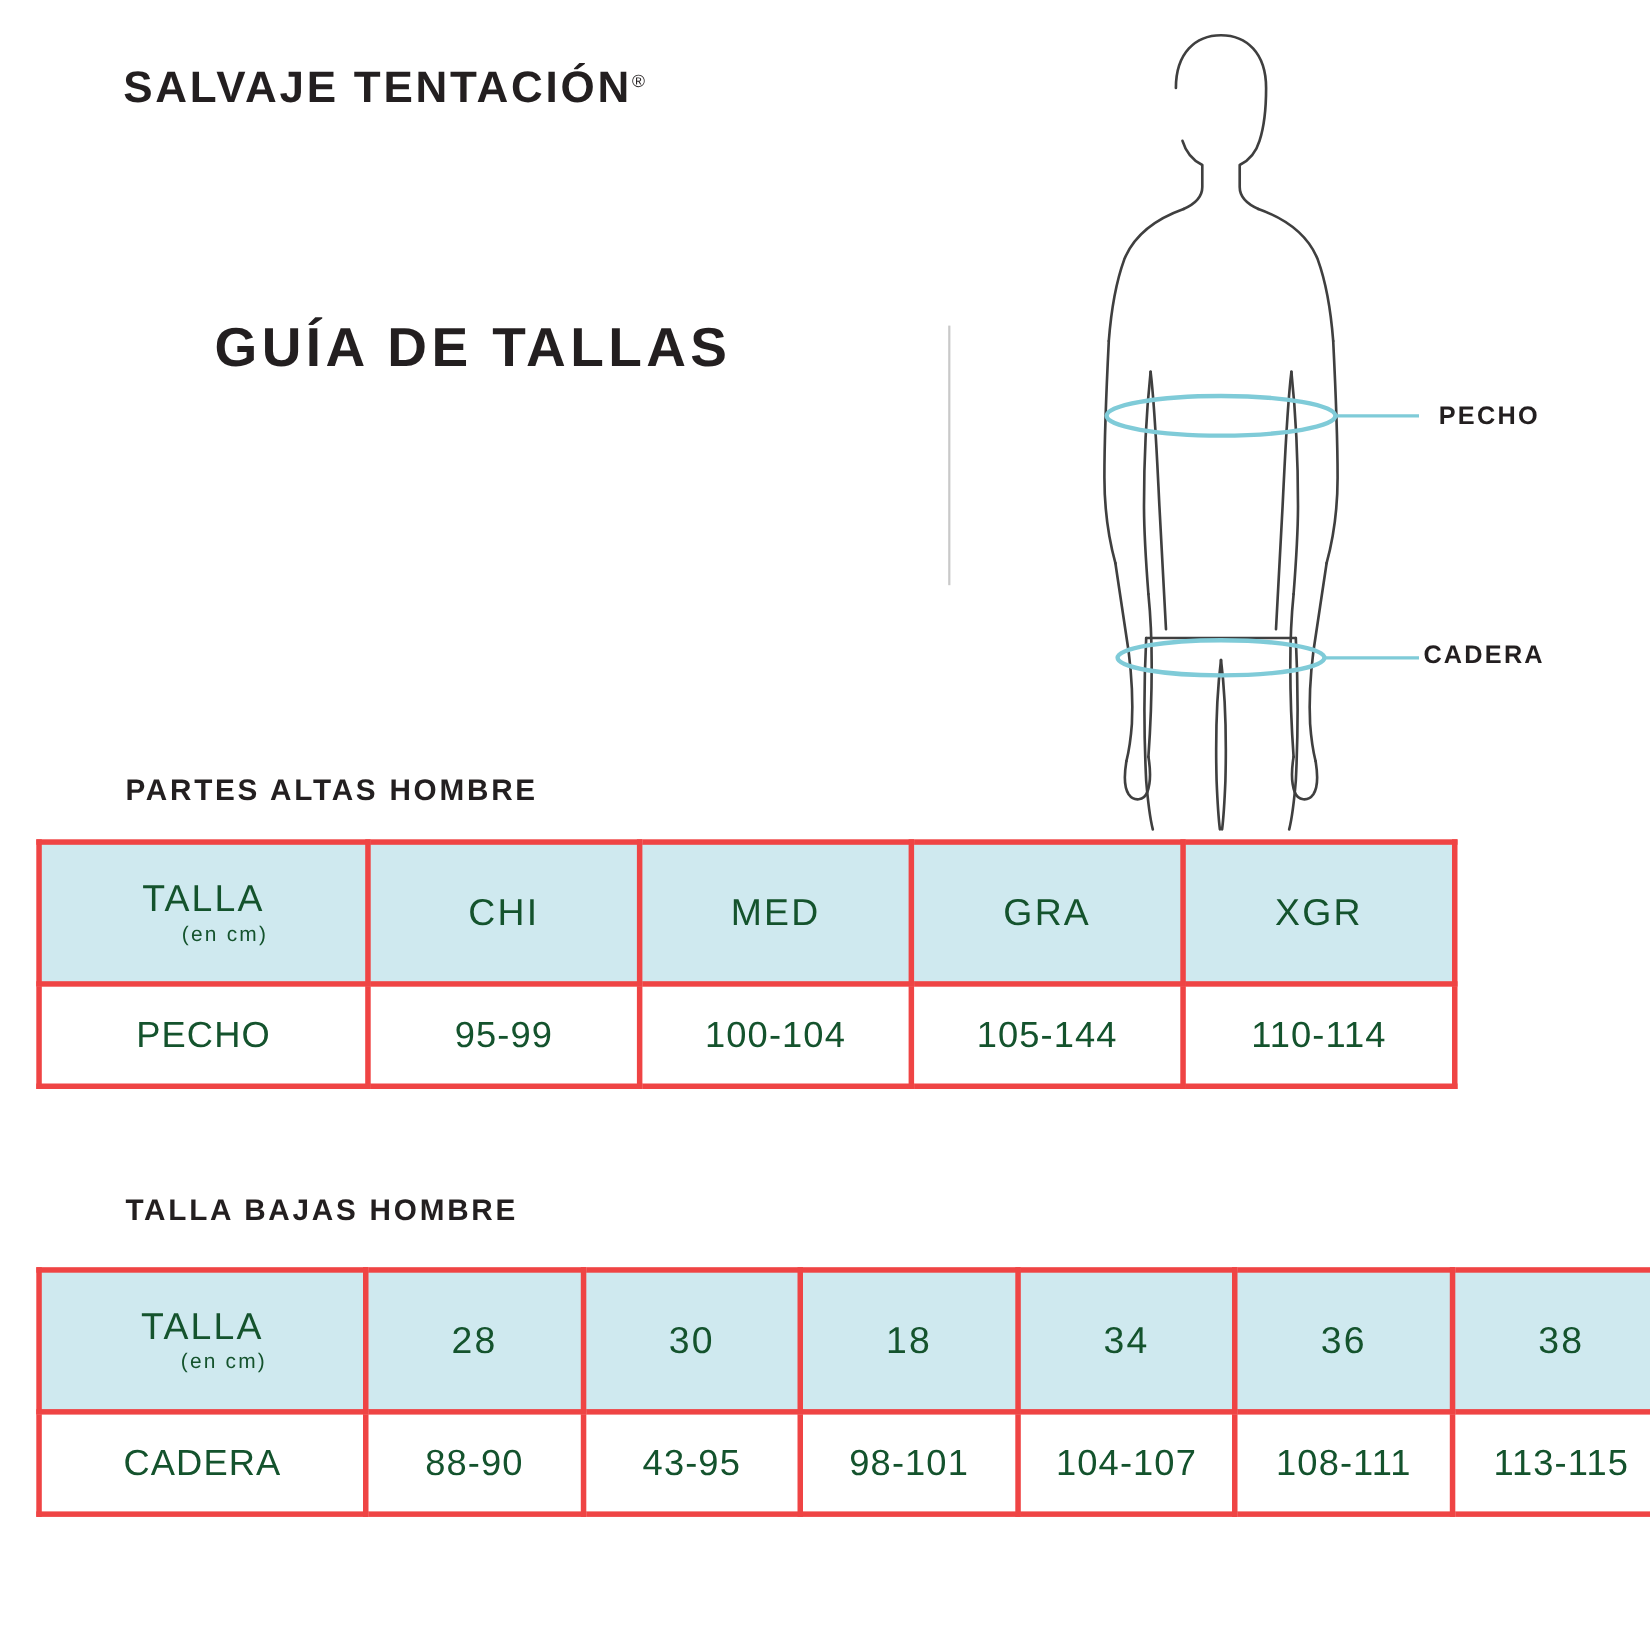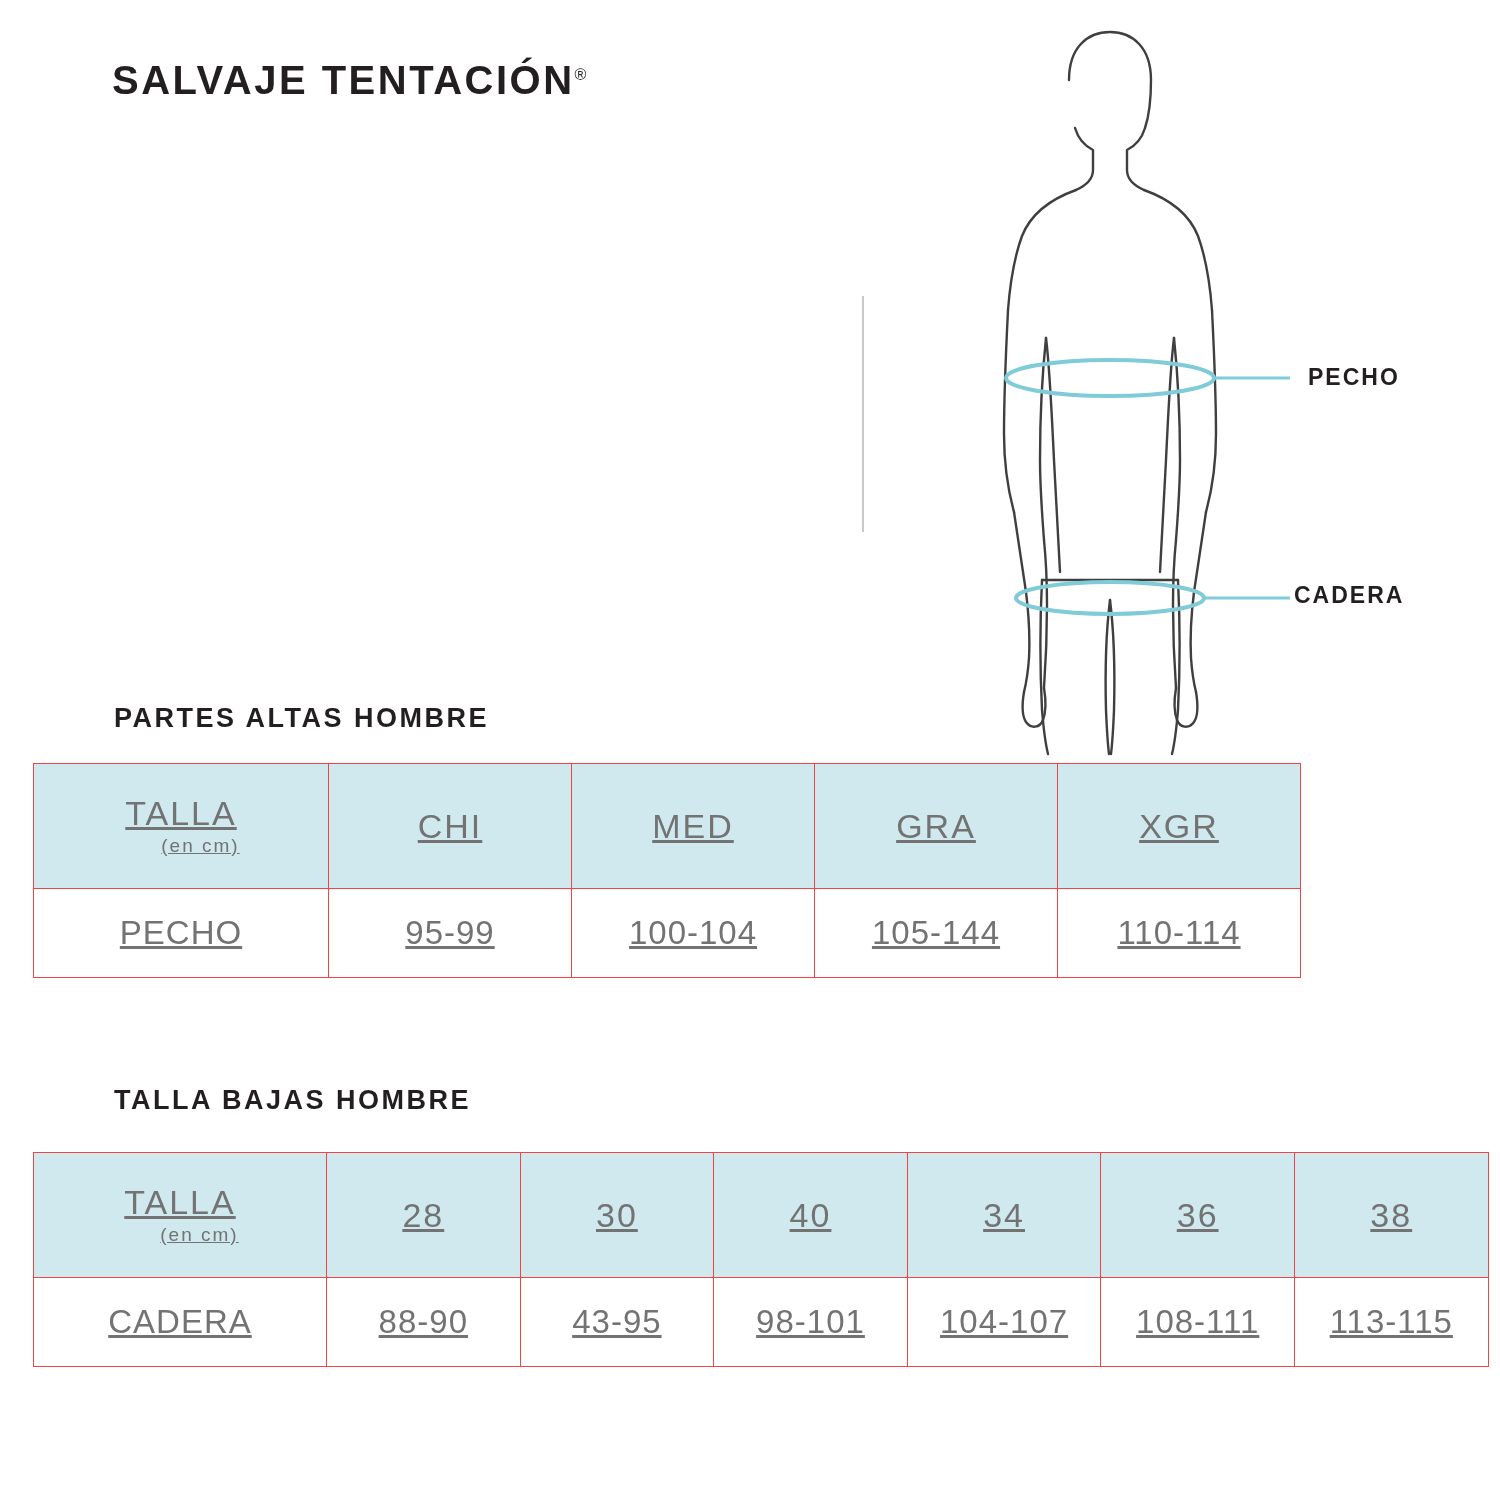--- a/index.html
+++ b/index.html
@@ -107,25 +107,24 @@
   #heading-altas { left: 114px; top: 703px; }
   #heading-bajas { left: 114px; top: 1085px; }
 
   
   table.size-table {
     position: absolute;
     border-collapse: collapse;
     table-layout: fixed;
   }
   table.size-table td {
-    border: 1px solid #ef4444;
+    border: 5px solid #ef4444;
     text-align: center;
     vertical-align: middle;
-    color: #737373;
-    text-decoration: underline;
+    color: #14532d;
   }
   .hdr-row td {
     background: #cfe9ef;
     height: 122px;
     font-size: 34px;
     letter-spacing: 2px;
   }
   .val-row td {
     background: #ffffff;
     height: 86px;
@@ -156,20 +155,21 @@
   #table-bajas .cx { width: 190.6px; }
 </style>
 </head>
 <body>
 
 <div class="brand">
   <span>SALVAJE TENTACIÓN</span><span class="reg">®</span>
 </div>
 
 <div class="intro">
+  <h1 class="intro-title">GUÍA DE TALLAS</h1>
 </div>
 
 <div class="vline"></div>
 
 <div class="figure-wrap">
   <svg width="360" height="740" viewBox="0 0 360 740" fill="none" xmlns="http://www.w3.org/2000/svg">
     <g stroke="#3f3f3f" stroke-width="2.4" fill="none" stroke-linecap="round" stroke-linejoin="round">
 
       <path d="M139 60 C139 28 157 12 180 12 C203 12 221 28 221 60 C221 78 219 96 215 108 C212 118 205 126 197 130 L197 150 C197 160 205 166 214 170"></path>
       <path d="M145 108 C148 118 155 126 163 130 L163 150 C163 160 155 166 146 170"></path>
@@ -241,21 +241,21 @@
 
 <table class="size-table" id="table-bajas">
   <tbody>
       <tr class="hdr-row">
     <td class="c0 talla-cell">
       <span>TALLA</span>
       <span class="talla-sub">(en cm)</span>
     </td>
     <td class="cx">28</td>
     <td class="cx">30</td>
-    <td class="cx">40</td>
+    <td class="cx">18</td>
     <td class="cx">34</td>
     <td class="cx">36</td>
     <td class="cx">38</td>
   </tr>
   <tr class="val-row">
     <td class="c0">CADERA</td>
     <td class="cx">88-90</td>
     <td class="cx">43-95</td>
     <td class="cx">98-101</td>
     <td class="cx">104-107</td>

